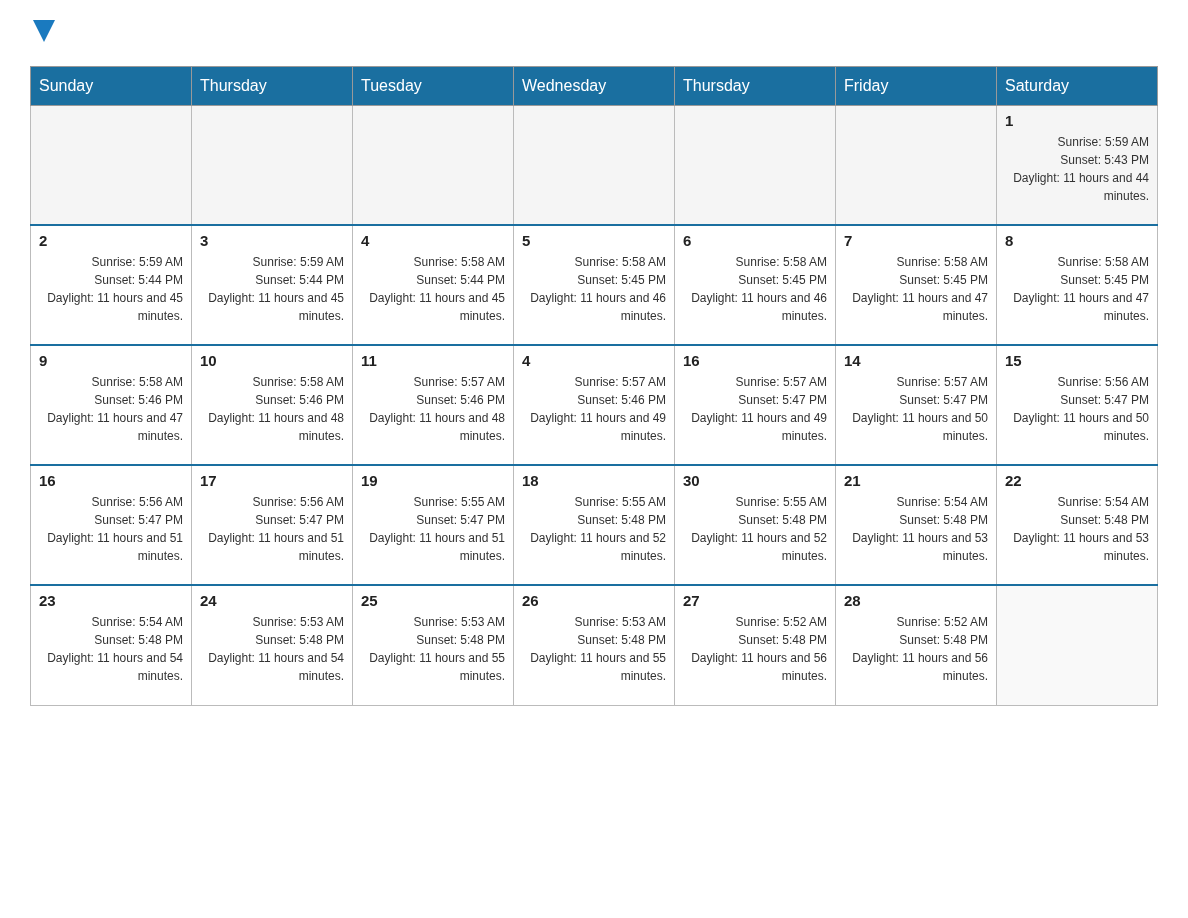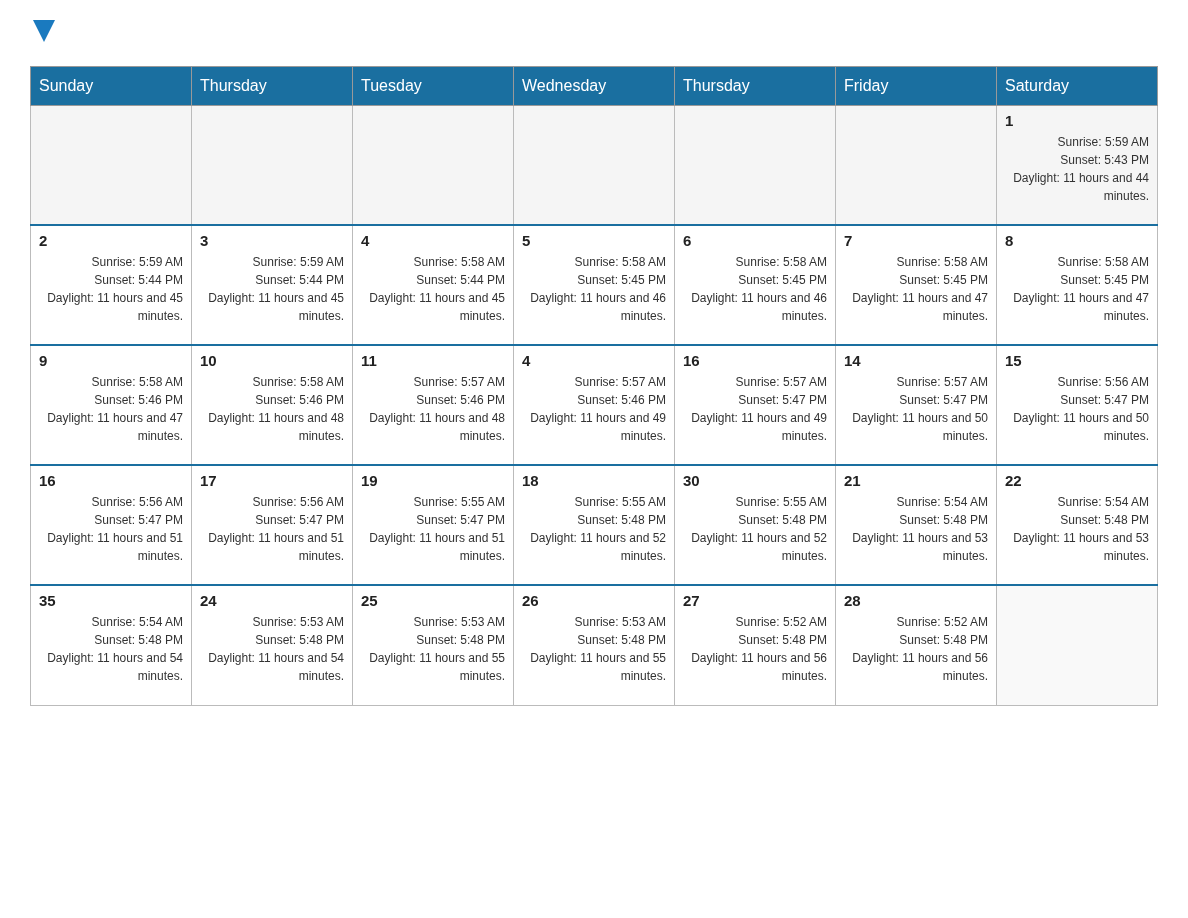--- a/index.html
+++ b/index.html
@@ -224,21 +224,21 @@
           <div class="day-number">21</div>
           <div class="day-info">Sunrise: 5:54 AM<br>Sunset: 5:48 PM<br>Daylight: 11 hours and 53 minutes.</div>
         </td>
         <td>
           <div class="day-number">22</div>
           <div class="day-info">Sunrise: 5:54 AM<br>Sunset: 5:48 PM<br>Daylight: 11 hours and 53 minutes.</div>
         </td>
       </tr>
       <tr class="row-separator">
         <td>
-          <div class="day-number">35</div>
+          <div class="day-number">23</div>
           <div class="day-info">Sunrise: 5:54 AM<br>Sunset: 5:48 PM<br>Daylight: 11 hours and 54 minutes.</div>
         </td>
         <td>
           <div class="day-number">24</div>
           <div class="day-info">Sunrise: 5:53 AM<br>Sunset: 5:48 PM<br>Daylight: 11 hours and 54 minutes.</div>
         </td>
         <td>
           <div class="day-number">25</div>
           <div class="day-info">Sunrise: 5:53 AM<br>Sunset: 5:48 PM<br>Daylight: 11 hours and 55 minutes.</div>
         </td>

